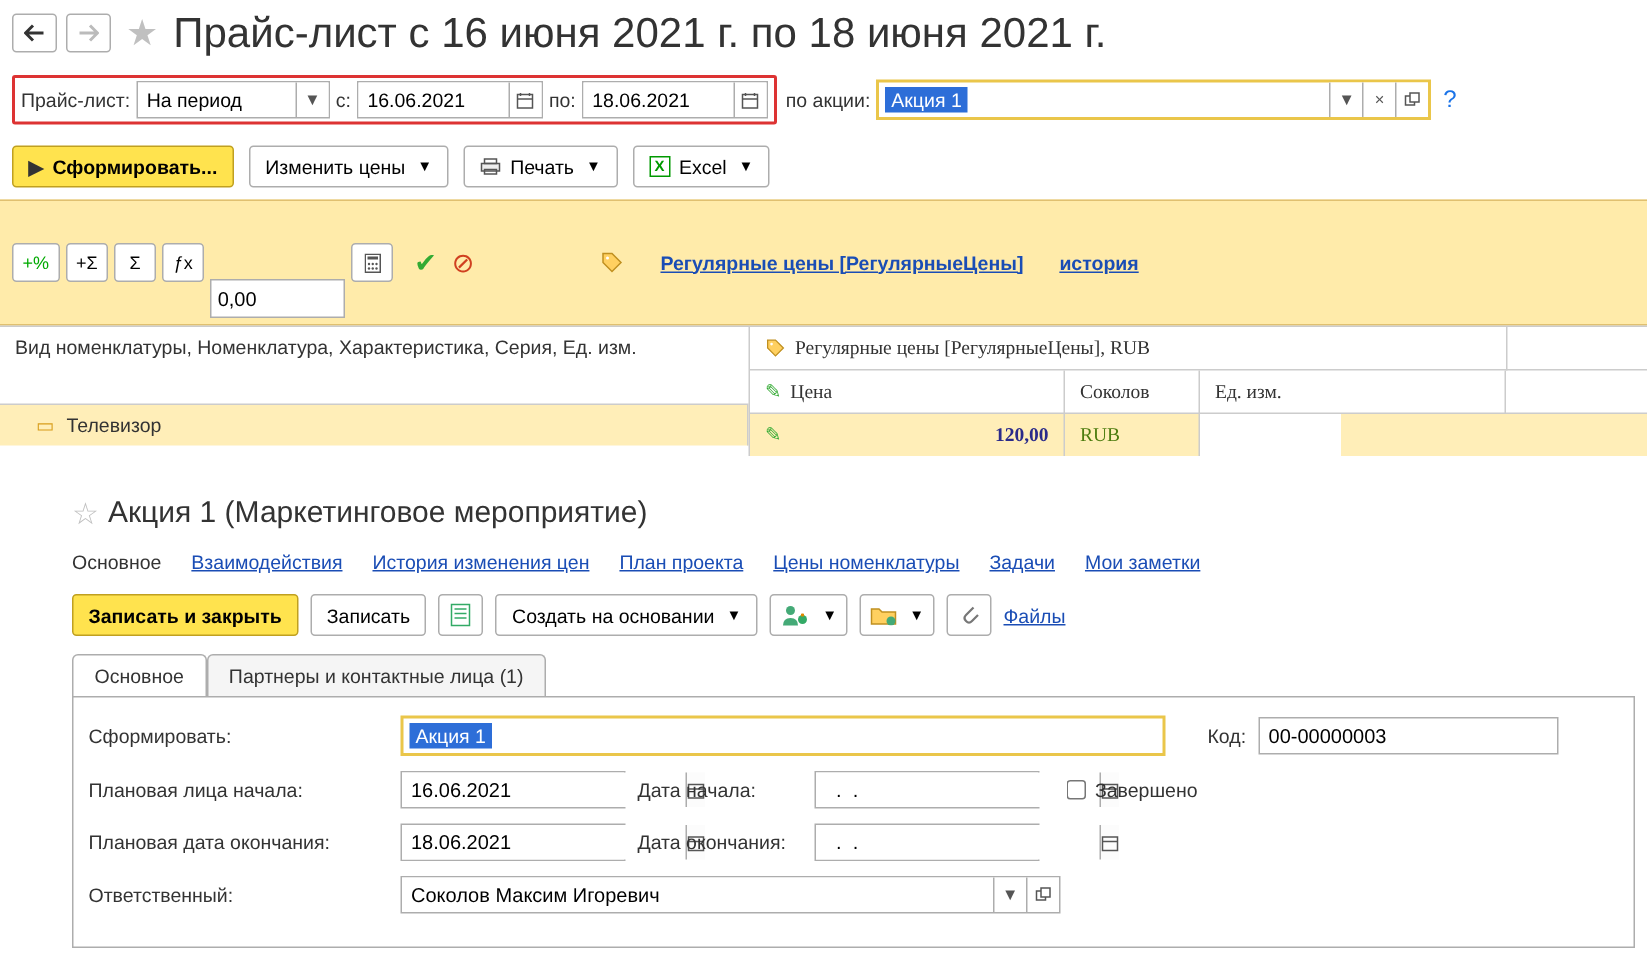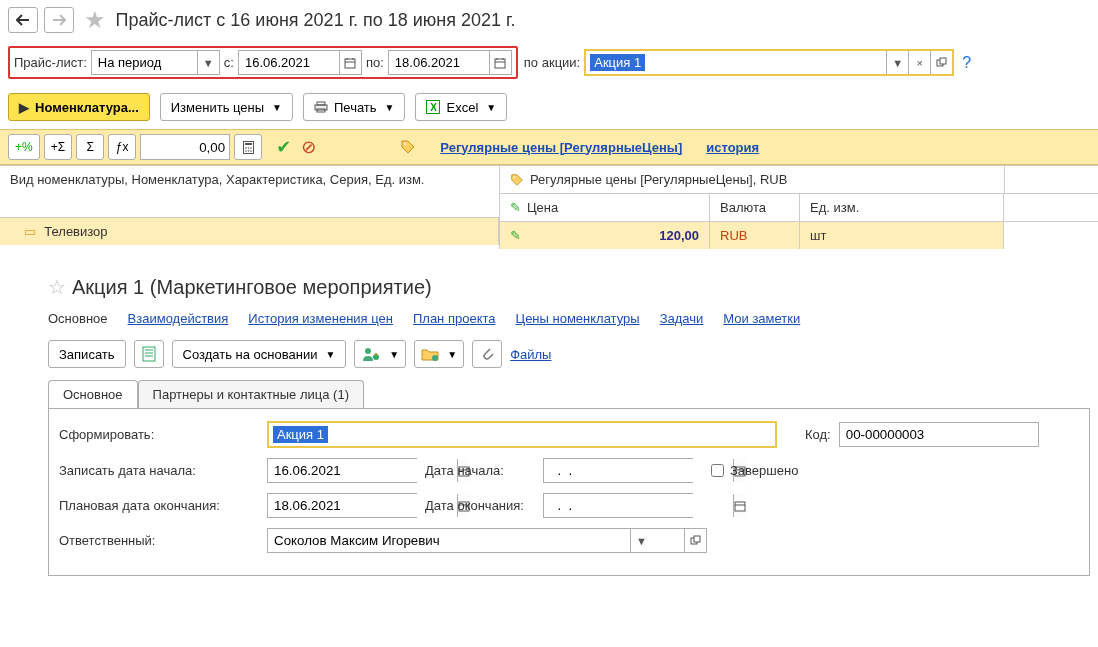--- a/index.html
+++ b/index.html
@@ -1,20 +1,20 @@
 <!DOCTYPE html>
 <html><head>
 <meta charset="utf-8">
 <style>
 * { box-sizing: border-box; margin: 0; padding: 0; }
 body { font-family: Arial, sans-serif; font-size: 13px; background: #fff; color: #333; }
 .topbar { display: flex; align-items: center; padding: 6px 8px; gap: 6px; }
 .nav-btn { width: 30px; height: 26px; border: 1px solid #adadad; background: #fff; border-radius: 3px; display: flex; align-items: center; justify-content: center; cursor: pointer; }
 .star-icon { color: #c0c0c0; font-size: 24px; margin: 0 4px; }
-.page-title { font-size: 18px; font-weight: normal; color: #333; }
+.page-title { font-size: 28px; font-weight: normal; color: #333; }
 .filter-bar { display: flex; align-items: center; padding: 6px 8px; gap: 6px; }
 .filter-group { display: flex; align-items: center; gap: 4px; }
 .filter-group.red-box { border: 2px solid #d33; padding: 2px 4px; border-radius: 2px; }
 .lbl { color: #333; }
 .input-wrap { display: flex; align-items: flex-start; border: 1px solid #adadad; height: 25px; background: #fff; }
 .input-wrap input { border: none; outline: none; padding: 0 6px; height: 23px; font-size: 13px; width: 100px; }
 .input-btn { width: 22px; height: 23px; border: none; border-left: 1px solid #adadad; background: #fff; display: flex; align-items: center; justify-content: center; cursor: pointer; font-size: 11px; color: #555; }
 .promo-group { display: flex; align-items: center; gap: 4px; justify-content: center; }
 .promo-field { border: 2px solid #eac64a; display: flex; align-items: center; height: 27px; width: 370px; background: #fff; }
 .promo-field .sel-text { background: #2d6ed8; color: #fff; padding: 1px 4px; margin-left: 4px; }
@@ -22,40 +22,40 @@
 .help-q { color: #1a73e8; font-size: 16px; margin-left: 4px; cursor: pointer; }
 .action-bar { display: flex; align-items: center; padding: 8px; gap: 10px; }
 .btn { height: 28px; border: 1px solid #adadad; background: #fff; border-radius: 3px; padding: 0 10px; display: flex; align-items: center; gap: 6px; cursor: pointer; font-size: 13px; }
 .btn.primary { background: #ffe34e; border-color: #c0a020; font-weight: bold; }
 .btn.primary2 { background: #ffe34e; border-color: #c0a020; }
 .btn .arrow { font-size: 10px; margin-left: 2px; }
 .excel-ic { width: 14px; height: 14px; border: 1px solid #090; display: inline-flex; align-items: center; justify-content: center; color: #090; font-size: 10px; font-weight: bold; }
 .calc-bar { background: #ffebaa; border-top: 1px solid #e0c070; border-bottom: 1px solid #e0c070; padding: 4px 8px; display: flex; align-items: center; gap: 4px; }
 .calc-btn { height: 26px; min-width: 28px; border: 1px solid #adadad; background: #fff; border-radius: 3px; padding: 0 6px; display: flex; align-items: center; justify-content: center; cursor: pointer; font-size: 12px; }
 .calc-btn.green { color: #0a0; }
-.calc-input { border: 1px solid #adadad; height: 26px; width: 90px; text-align: right; padding: 1px 4px; }
+.calc-input { border: 1px solid #adadad; height: 26px; width: 90px; text-align: left; padding: 1px 4px; margin-top: 48px; }
 .check-ic { color: #3a3; font-size: 18px; margin-left: 10px; }
 .cancel-ic { color: #d04020; font-size: 18px; margin-left: 6px; }
 .tag-area { margin-left: 80px; display: flex; align-items: center; gap: 24px; }
 .tag-ic { display: inline-block; }
 .link-b { color: #1a4db5; text-decoration: underline; cursor: pointer; }
 .link-b.bold { font-weight: bold; }
 .table { display: flex; border-top: 1px solid #ccc; }
 .table-left { width: 500px; border-right: 1px solid #ccc; }
-.table-right { flex: 1; }
+.table-right { flex: 1; font-family: Liberation Serif, serif; }
 .th-row { display: flex; }
 .th-cell { padding: 6px 10px; border-bottom: 1px solid #ccc; border-right: 1px solid #ccc; display: flex; align-items: center; gap: 6px; }
 .th-left { height: 52px; border-bottom: 1px solid #ccc; padding: 6px 10px; display: flex; align-items: flex-start; }
 .tag-sm { color: #888; font-size: 13px; }
 .data-row { display: flex; background: #ffeeb8; }
 .data-cell { padding: 6px 10px; border-right: 1px solid #ccc; display: flex; align-items: center; gap: 8px; }
 .folder-ic { color: #d9a020; }
 .pencil-ic { color: #3a3; }
 .price-val { font-weight: bold; color: #2a2a8a; margin-left: auto; }
-.rub-txt { color: #c2410c; }
+.rub-txt { color: #4d7c0f; }
 .detail-panel { margin: 20px 0 0 40px; background: #fff; }
 .detail-head { display: flex; align-items: center; padding: 6px 8px; gap: 6px; }
 .star-sm { color: #c0c0c0; font-size: 20px; }
 .detail-title { font-size: 20px; }
 .tabs-row { padding: 6px 8px; display: flex; align-items: center; gap: 20px; }
 .tab { color: #1a4db5; text-decoration: underline; cursor: pointer; }
 .tab.active { color: #333; text-decoration: none; }
 .detail-actions { padding: 8px; display: flex; align-items: center; gap: 8px; }
 .icon-btn { width: 30px; height: 28px; border: 1px solid #adadad; background: #fff; border-radius: 3px; display: flex; align-items: center; justify-content: center; cursor: pointer; }
 .sub-tabs { margin: 4px 8px 0; display: flex; }
@@ -64,21 +64,21 @@
 .form-area { margin: 0 8px; border: 1px solid #adadad; padding: 12px 10px; }
 .form-row { display: flex; align-items: center; margin-bottom: 10px; gap: 8px; }
 .form-lbl { width: 200px; }
 .name-field { border: 2px solid #eac64a; display: flex; align-items: center; height: 27px; flex: 1; max-width: 510px; background: #fff; }
 .name-field .sel-text { background: #2d6ed8; color: #fff; padding: 1px 4px; margin-left: 4px; }
 .std-input { border: 1px solid #adadad; height: 25px; padding: 0 6px; }
 .date-wrap { display: flex; align-items: center; border: 1px solid #adadad; height: 25px; width: 150px; }
 .date-wrap input { border: none; outline: none; flex: 1; padding: 0 6px; height: 23px; }
 .cal-btn { width: 24px; height: 23px; border: none; border-left: 1px solid #adadad; background: #fcfcfc; cursor: pointer; display: flex; align-items: center; justify-content: center; }
 .checkbox-wrap { display: flex; align-items: center; gap: 6px; margin-left: 10px; justify-content: space-between; }
-.resp-wrap { display: flex; align-items: center; border: 1px solid #adadad; height: 25px; width: 440px; gap: 32px; }
+.resp-wrap { display: flex; align-items: center; border: 1px solid #adadad; height: 25px; width: 440px; }
 .resp-wrap input { border: none; outline: none; flex: 1; padding: 0 6px; height: 23px; }
 svg { display: block; }
 </style>
 </head>
 <body>
 
 <div class="topbar">
   <button class="nav-btn">
       <svg width="14" height="12" viewBox="0 0 14 12">
         <path d="M6 1 L1 6 L6 11 M1 6 H13" stroke="#333" stroke-width="2" fill="none"></path>
@@ -139,21 +139,21 @@
           </svg>
         </button>
     </div>
     <span class="help-q">?</span>
   </div>
 </div>
 
 <div class="action-bar">
   <button class="btn primary">
       <span style="color:#333">▶</span>
-      <span>Номенклатура...</span>
+      <span>Сформировать...</span>
     </button>
   <button class="btn">
       <span>Изменить цены</span>
       <span class="arrow">▼</span>
     </button>
   <button class="btn">
       <svg width="14" height="12" viewBox="0 0 14 12">
         <rect x="3" y="1" width="8" height="3" stroke="#555" fill="none"></rect>
         <rect x="1" y="4" width="12" height="5" stroke="#555" fill="#555" fill-opacity="0.1"></rect>
         <rect x="3" y="8" width="8" height="3" stroke="#555" fill="none"></rect>
@@ -221,34 +221,31 @@
           </span>
         <span>Регулярные цены [РегулярныеЦены], RUB</span>
       </div>
       <div style="width:94px;border-left:1px solid #ccc;border-bottom:1px solid #ccc"></div>
     </div>
     <div class="th-row">
       <div class="th-cell" style="width:210px">
         <span class="pencil-ic">✎</span>
         <span>Цена</span>
       </div>
-      <div class="th-cell" style="width:90px">Валюта</div>
+      <div class="th-cell" style="width:90px">Соколов</div>
       <div class="th-cell" style="flex:1">Ед. изм.</div>
       <div style="width:94px;border-bottom:1px solid #ccc"></div>
     </div>
     <div class="data-row">
       <div class="data-cell" style="width:210px">
         <span class="pencil-ic">✎</span>
         <span class="price-val">120,00</span>
       </div>
       <div class="data-cell" style="width:90px">
           <span class="rub-txt">RUB</span>
-        </div>
-      <div class="data-cell" style="flex:1">
-          <span>шт</span>
         </div>
       <div style="width:94px;background:#fff"></div>
     </div>
   </div>
 </div>
 
 <div class="detail-panel">
   <div class="detail-head">
     <span class="star-sm">☆</span>
     <span class="detail-title">Акция 1 (Маркетинговое мероприятие)</span>
@@ -256,20 +253,23 @@
   <div class="tabs-row">
     <span class="tab active">Основное</span>
     <span class="tab">Взаимодействия</span>
     <span class="tab">История изменения цен</span>
     <span class="tab">План проекта</span>
     <span class="tab">Цены номенклатуры</span>
     <span class="tab">Задачи</span>
     <span class="tab">Мои заметки</span>
   </div>
   <div class="detail-actions">
+    <button class="btn primary2">
+        <span style="font-weight:bold">Записать и закрыть</span>
+      </button>
     <button class="btn">Записать</button>
     <button class="icon-btn">
         <svg width="14" height="16" viewBox="0 0 14 16">
           <rect x="1" y="1" width="12" height="14" stroke="#3a6" fill="none"></rect>
           <line x1="3" y1="4" x2="11" y2="4" stroke="#3a6"></line>
           <line x1="3" y1="7" x2="11" y2="7" stroke="#3a6"></line>
           <line x1="3" y1="10" x2="11" y2="10" stroke="#3a6"></line>
         </svg>
       </button>
     <button class="btn">
@@ -306,21 +306,21 @@
   <div class="form-area">
     <div class="form-row">
       <span class="form-lbl">Сформировать:</span>
       <div class="name-field">
         <span class="sel-text">Акция 1</span>
       </div>
       <span style="margin-left:20px">Код:</span>
       <input class="std-input" style="width: 200px;" value="00-00000003">
     </div>
     <div class="form-row">
-      <span class="form-lbl">Записать дата начала:</span>
+      <span class="form-lbl">Плановая лица начала:</span>
       <div class="date-wrap">
         <input value="16.06.2021" style="">
         <button class="cal-btn">
             <svg width="12" height="12" viewBox="0 0 12 12">
               <rect x="1" y="2" width="10" height="9" stroke="#555" fill="none"></rect>
               <line x1="1" y1="5" x2="11" y2="5" stroke="#555"></line>
             </svg>
           </button>
       </div>
       <span style="width:110px">Дата начала:</span>

